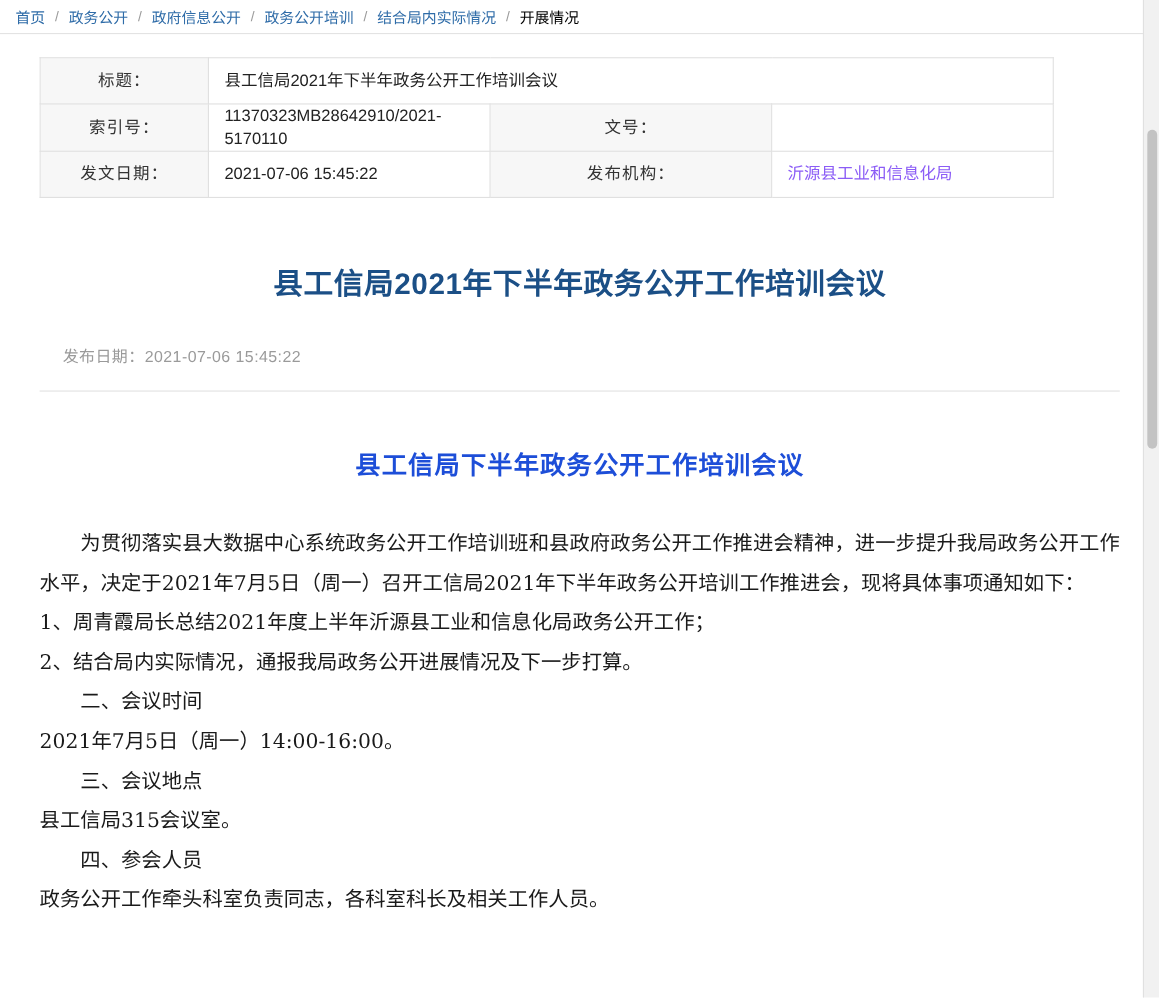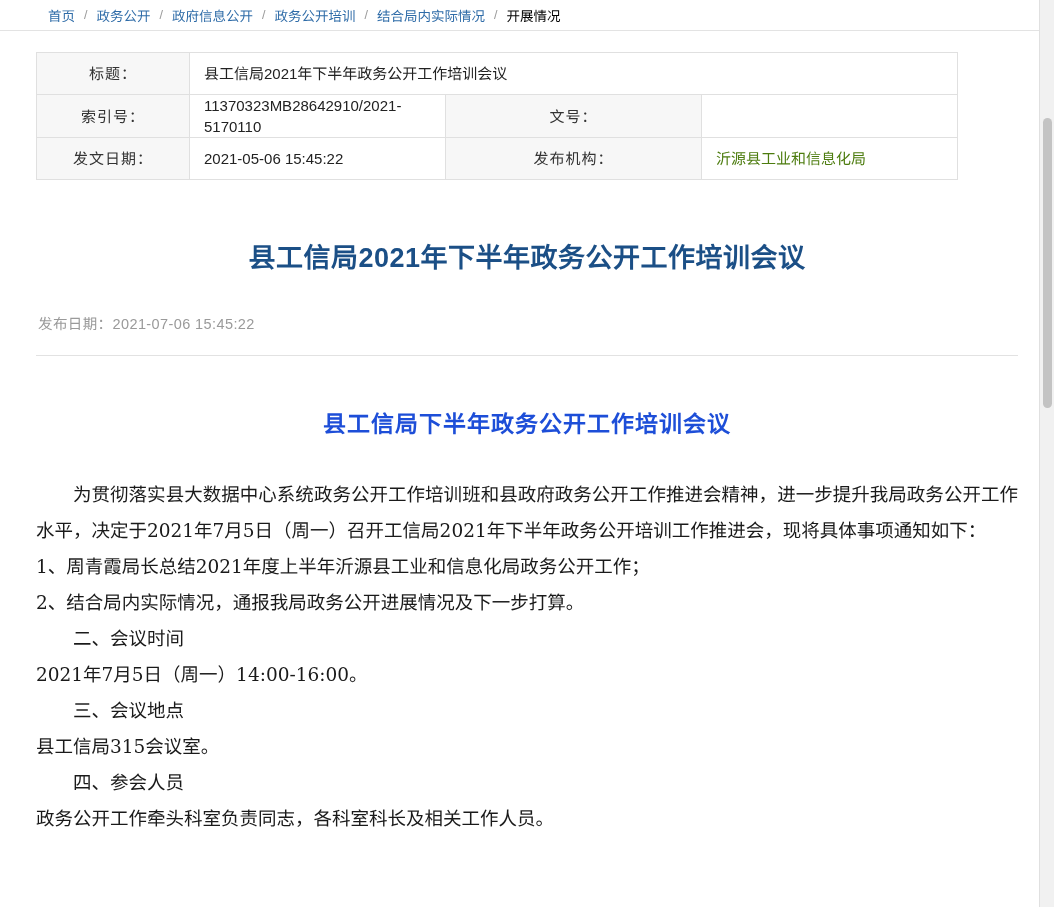--- a/index.html
+++ b/index.html
@@ -14,21 +14,21 @@
     height: 907px;
     position: relative;
     overflow: hidden;
   }
 
   
   .breadcrumb {
     height: 31px;
     display: flex;
     align-items: center;
-    padding-left: 48px;
+    padding-left: 14px;
     font-size: 13.5px;
     color: #3a6ea5;
     border-bottom: 1px solid #e3e3e3;
     background: #fff;
     box-sizing: border-box;
   }
   .breadcrumb .crumb {
     color: #2f6ca8;
     text-decoration: none;
     white-space: nowrap;
@@ -70,21 +70,21 @@
     text-align: center;
     color: #333;
     letter-spacing: 1px;
     width: 124px;
   }
   .meta-table td.value {
     background: #ffffff;
     color: #222;
   }
   .meta-table td.value-link {
-    color: #4d7c0f;
+    color: #8b5cf6;
   }
 
   
   .article-title {
     text-align: center;
     font-size: 27px;
     font-weight: bold;
     color: #1b4f86;
     margin: 60px 0 0 0;
     line-height: 1.4;
@@ -99,20 +99,21 @@
     align-items: flex-start;
     justify-content: space-between;
     font-size: 14.5px;
     color: #8c8c8c;
     padding: 0 2px;
     box-sizing: border-box;
   }
   .pubdate {
     color: #9a9a9a;
     letter-spacing: 0.4px;
+    margin-left: 19px;
   }
   .tools {
     display: flex;
     align-items: center;
     color: #333;
     font-size: 15px;
   }
   .tools .fs-label {
     color: #222;
     margin-right: 2px;
@@ -210,21 +211,21 @@
       <td class="value" colspan="3">县工信局2021年下半年政务公开工作培训会议</td>
     </tr>
     <tr>
       <td class="label">索引号：</td>
       <td class="value">11370323MB28642910/2021-5170110</td>
       <td class="label">文号：</td>
       <td class="value"></td>
     </tr>
     <tr>
       <td class="label">发文日期：</td>
-      <td class="value">2021-05-06 15:45:22</td>
+      <td class="value">2021-07-06 15:45:22</td>
       <td class="label">发布机构：</td>
       <td class="value value-link">沂源县工业和信息化局</td>
     </tr>
   </tbody>
     </table>
 
   <h1 class="article-title">县工信局2021年下半年政务公开工作培训会议</h1>
 
   <div class="article-subbar">
     <div class="pubdate">发布日期：2021-07-06 15:45:22</div>

